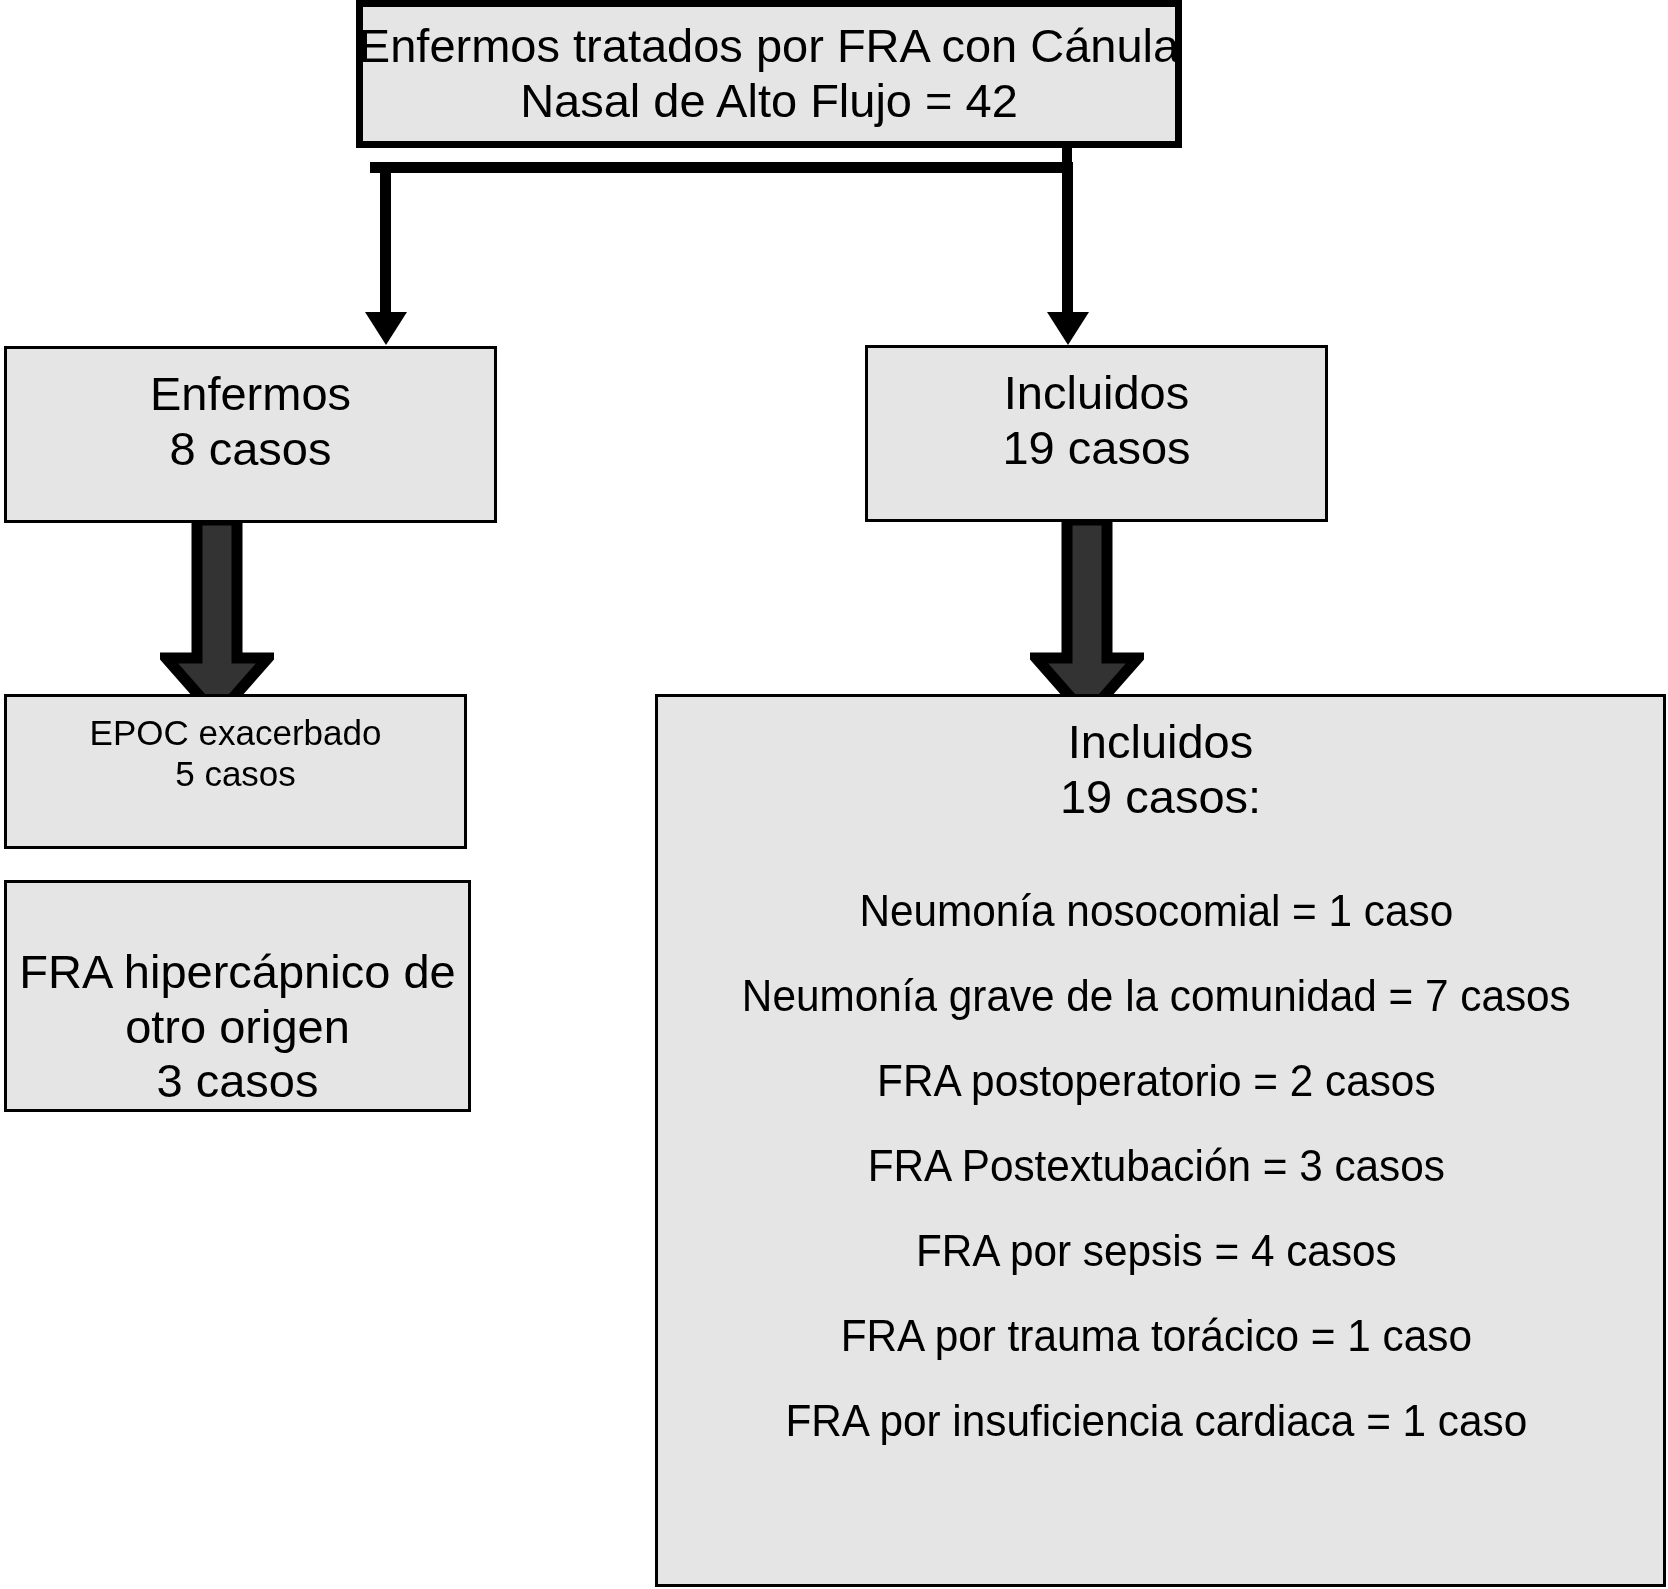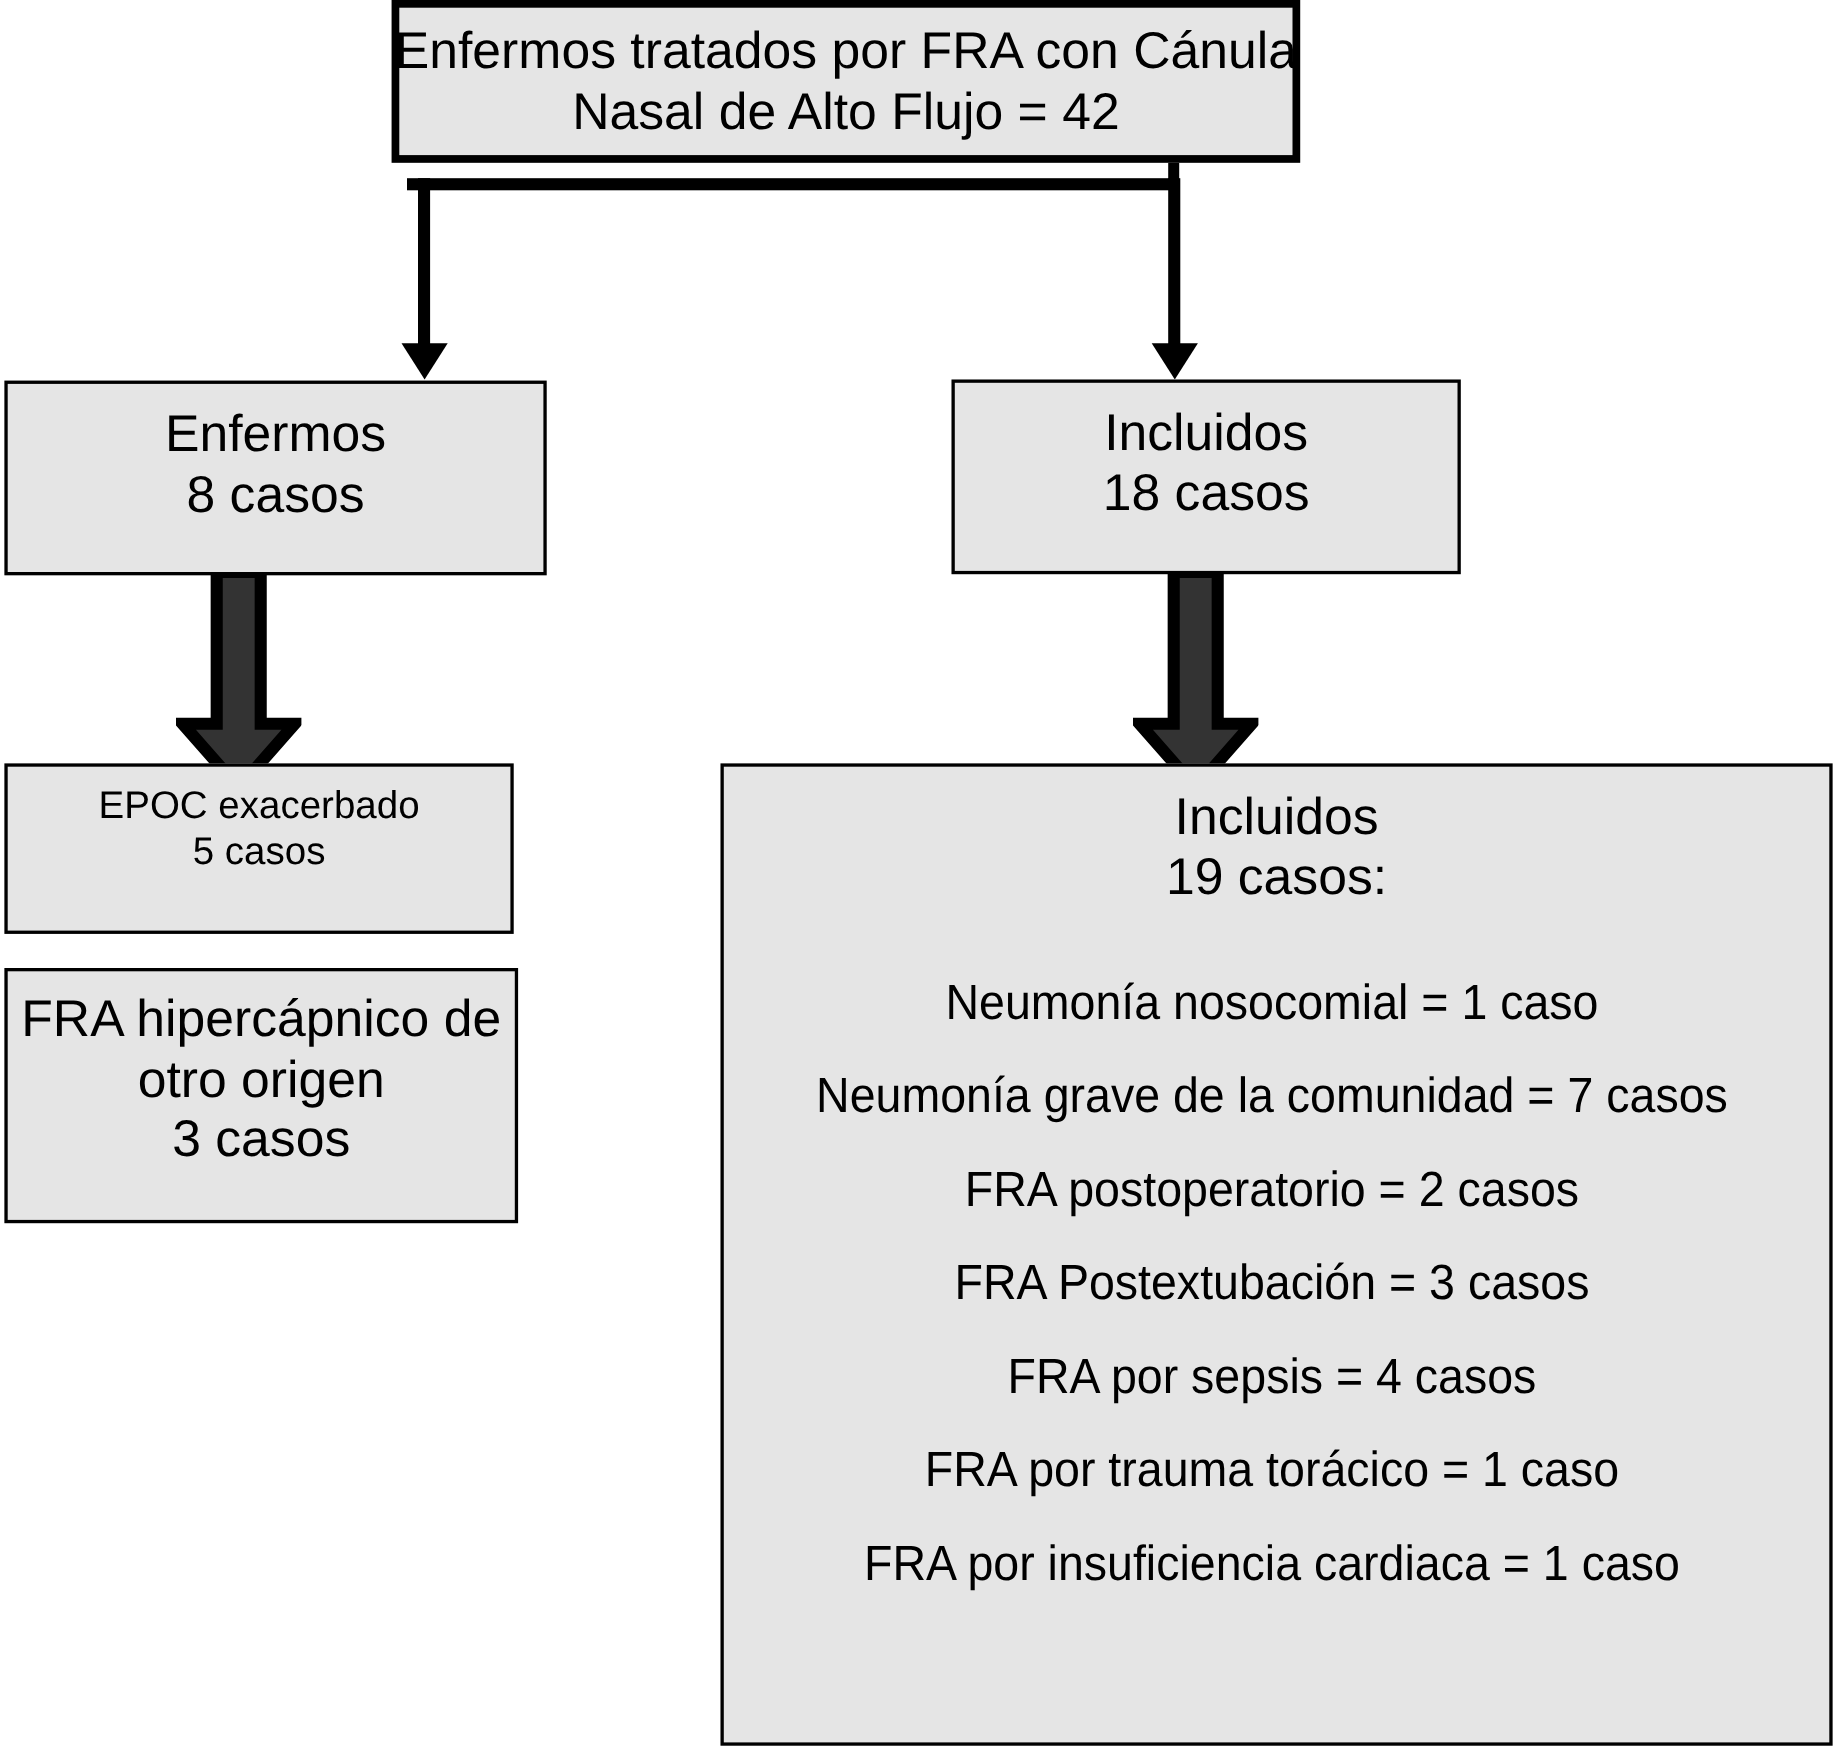--- a/index.html
+++ b/index.html
@@ -80,21 +80,21 @@
   }
 
   
   #node-hipercapnico {
     left: 4px;
     top: 880px;
     width: 467px;
     height: 232px;
     border-width: 3px;
     font-size: 47px;
-    justify-content: flex-start;
+    justify-content: flex-end;
     padding-top: 16px;
   }
 
   
   #node-detalle {
     left: 655px;
     top: 694px;
     width: 1011px;
     height: 893px;
     border-width: 3px;
@@ -173,21 +173,21 @@
   <div class="conn-line" id="drop-right"></div>
   <div class="thin-arrowhead" id="head-right"></div>
 
   <div class="node" id="node-excluidos">
     <span class="line">Enfermos</span>
     <span class="line">8 casos</span>
   </div>
 
   <div class="node" id="node-incluidos">
     <span class="line">Incluidos</span>
-    <span class="line">18 casos</span>
+    <span class="line">19 casos</span>
   </div>
 
   <div class="block-arrow" id="block-arrow-left">
     <svg width="114" height="200" viewBox="0 0 114 200">
       <polygon points="37,0 77,0 77,138 108,138 57,196 6,138 37,138" fill="#333333" stroke="#000000" stroke-width="11" stroke-linejoin="miter"></polygon>
     </svg>
   </div>
 
   <div class="block-arrow" id="block-arrow-right">
     <svg width="114" height="200" viewBox="0 0 114 200">

